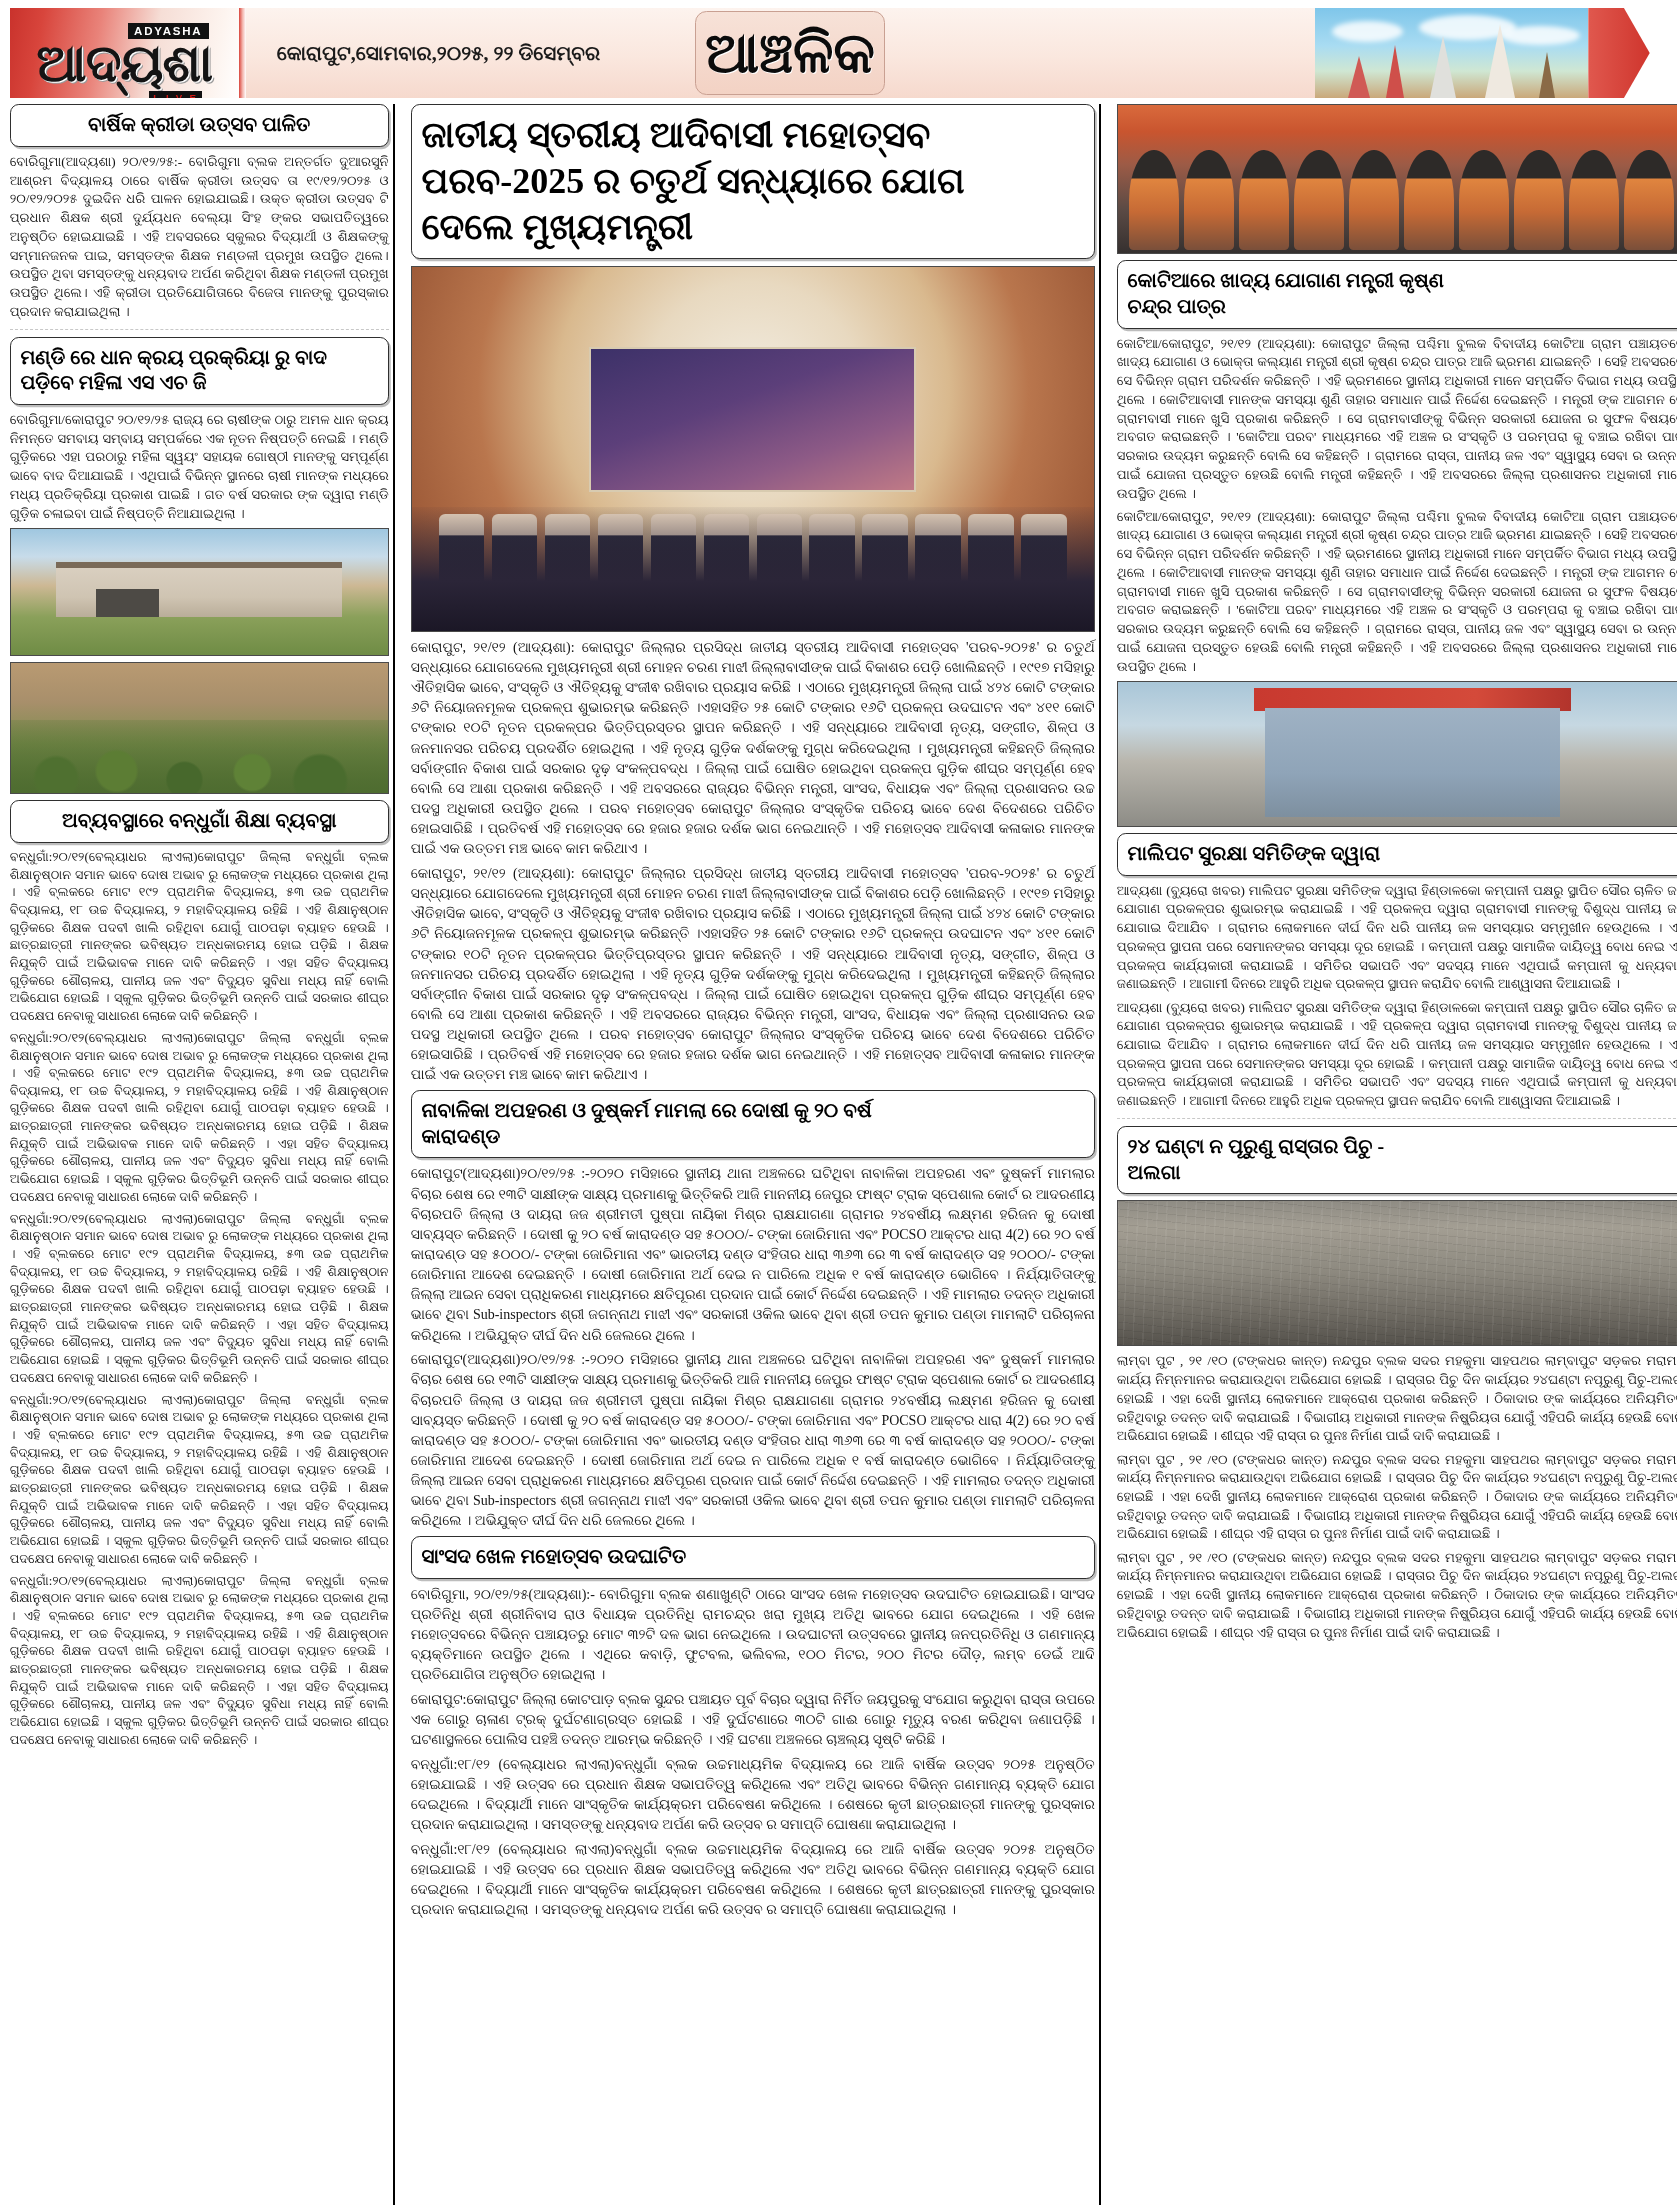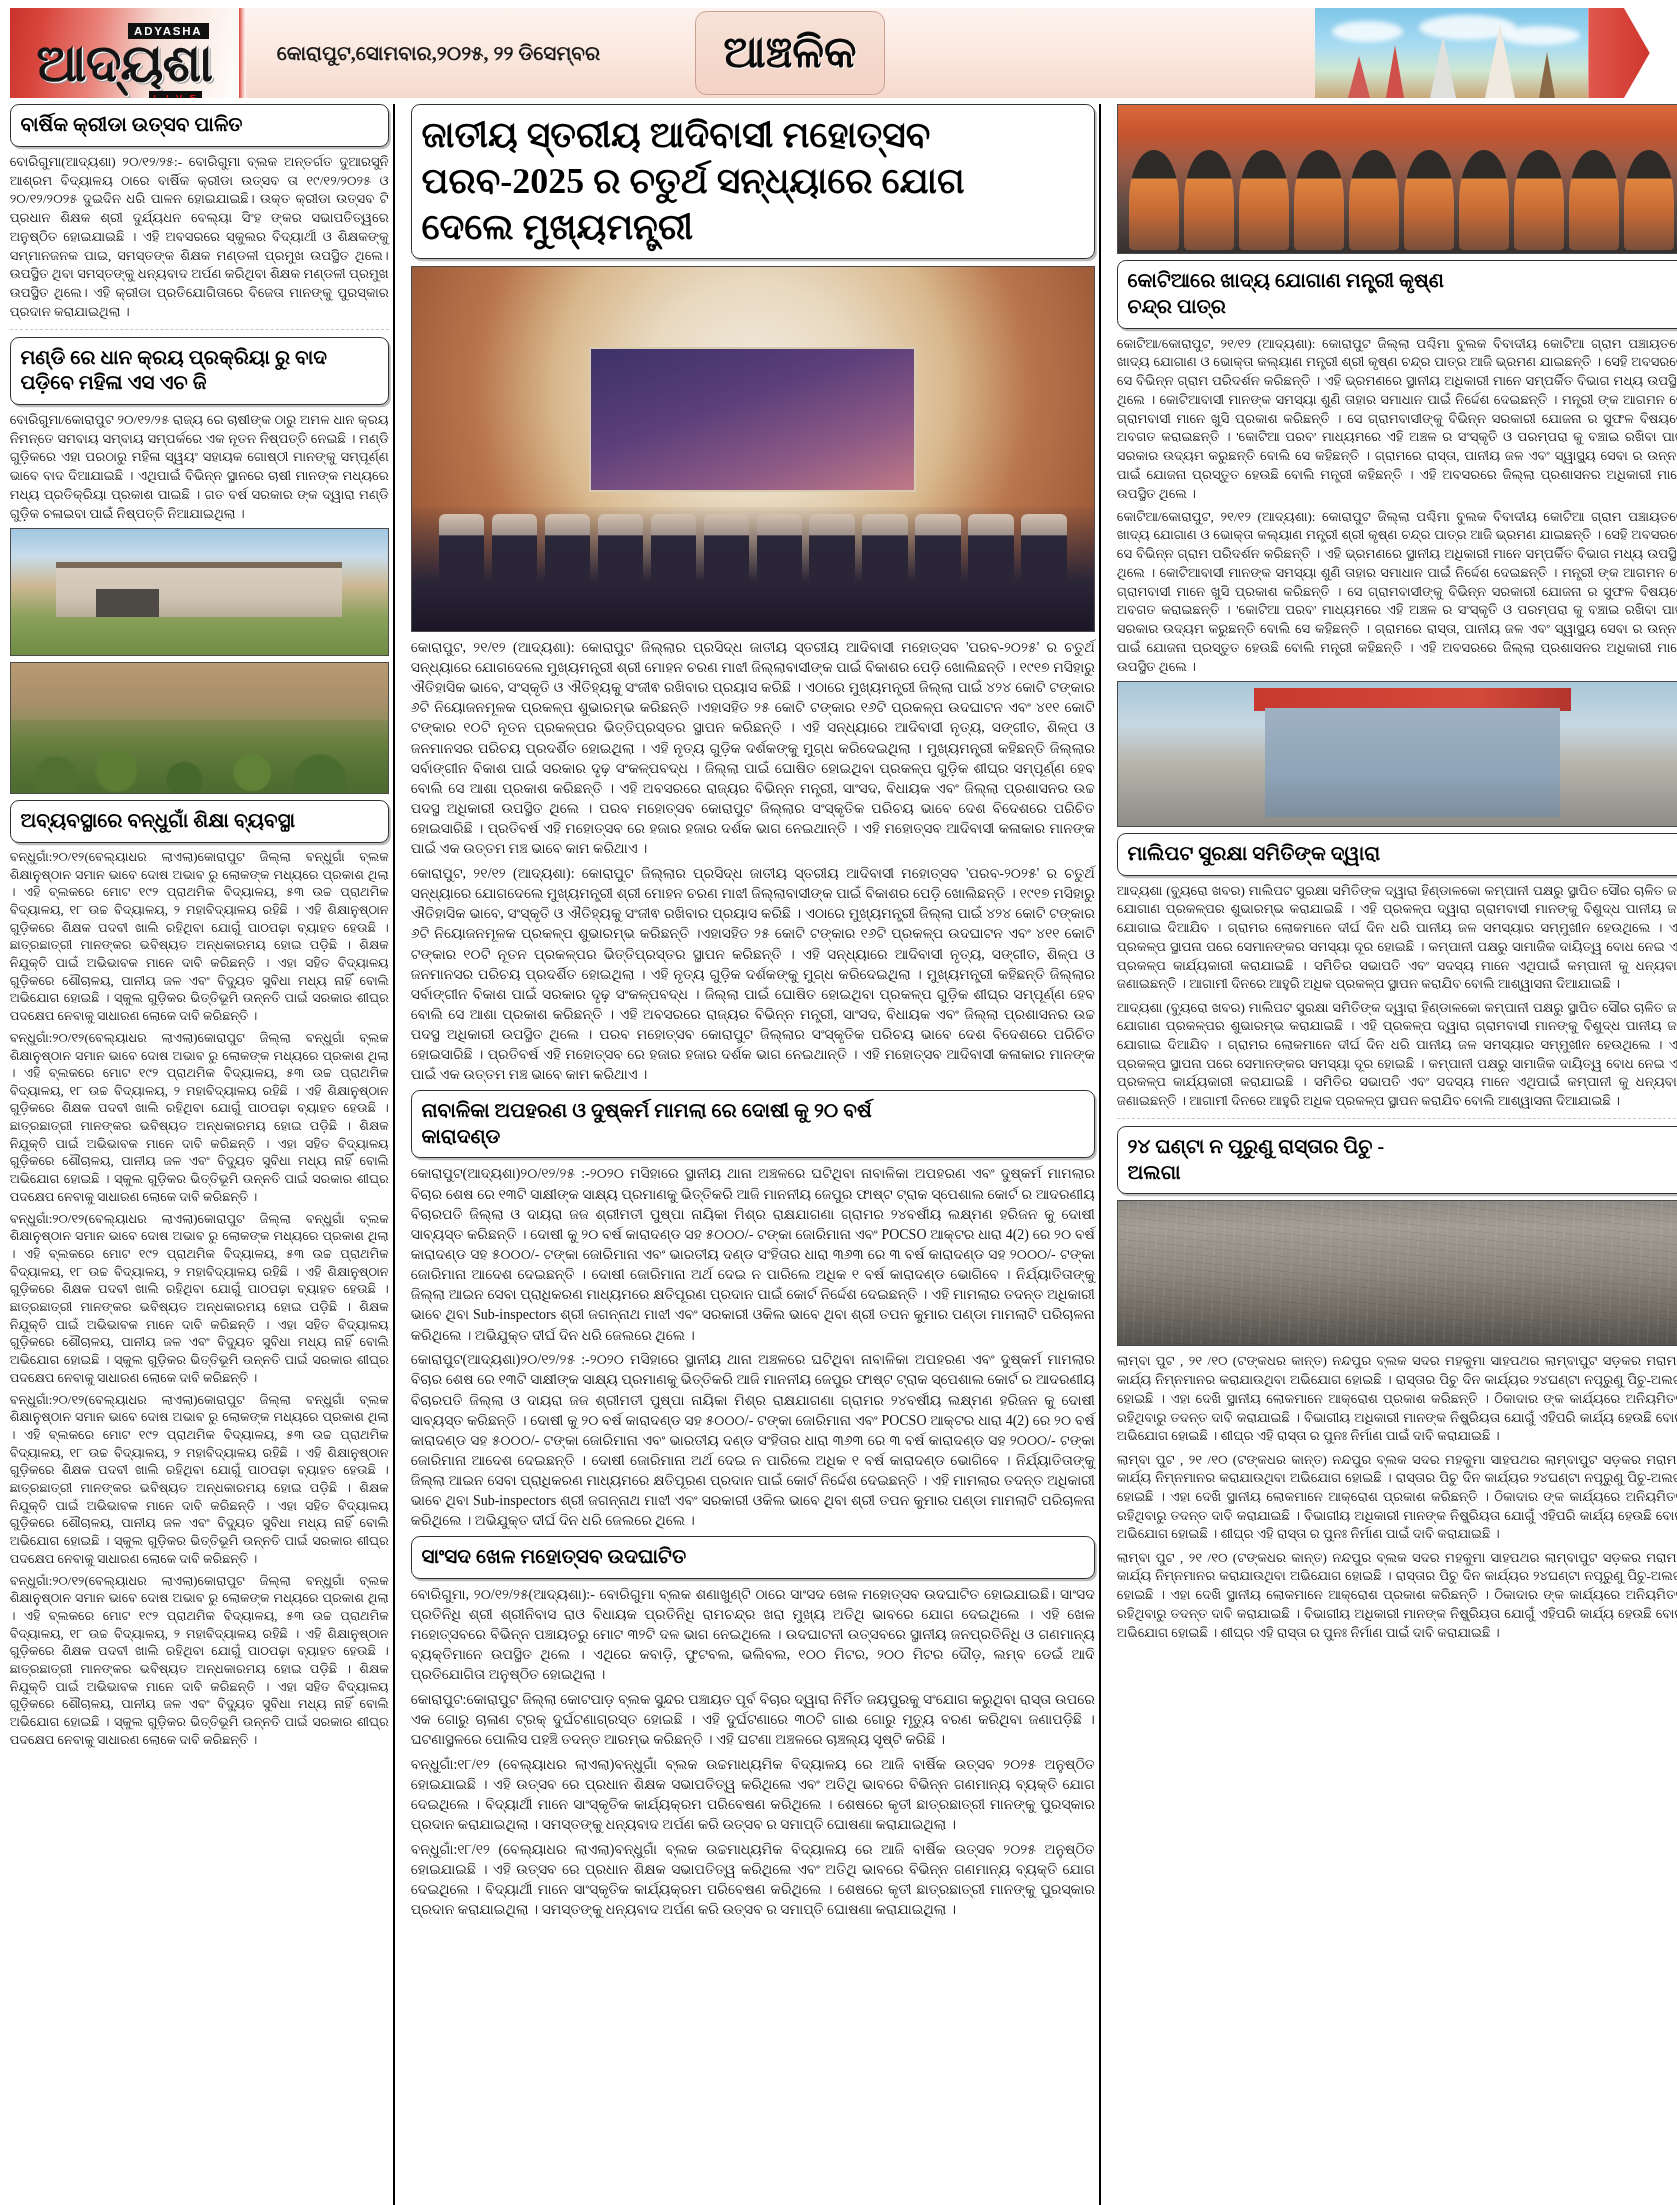--- a/index.html
+++ b/index.html
@@ -95,21 +95,21 @@
     width: 190px;
     background: linear-gradient(180deg, #f7e2d8 0%, #f3d2c4 100%);
     border: 0.9px solid #c9a092;
     border-radius: 11.5px;
     display: flex;
     align-items: center;
     justify-content: center;
   }
   .section-tab .lbl {
     font-family: "Liberation Serif", "DejaVu Serif", serif;
-    font-size: 44px;
+    font-size: 56px;
     font-weight: bold;
     color: #0b0b0b;
     text-shadow: 0.9px 0.9px 0 #ffffff;
     line-height: 1;
   }
   .temple-strip {
     flex: 0 0 273px;
     position: relative;
     overflow: hidden;
     background: linear-gradient(180deg, #7fc6ea 0%, #a9dcf2 42%, #cfe7d3 70%, #caa87a 100%);
@@ -163,21 +163,21 @@
     box-shadow: 1.8px 2.2px 0 #bdbdbd;
     background: #fff;
   }
   .hbox h2 {
     margin: 0;
     font-family: "Liberation Serif", "DejaVu Serif", serif;
     font-weight: bold;
     line-height: 1.28;
     color: #000;
   }
-  .h-sm  { font-size: 20px; }
+  .h-sm  { font-size: 20px; text-align: center; }
   .h-md  { font-size: 20px; }
   .h-lg  { font-size: 36px; }
 
   .body-text {
     font-family: "Liberation Serif", "DejaVu Serif", serif;
     font-size: 13.2px;
     line-height: 1.42;
     text-align: justify;
     color: #111;
     margin: 0 0 4.4px 0;

